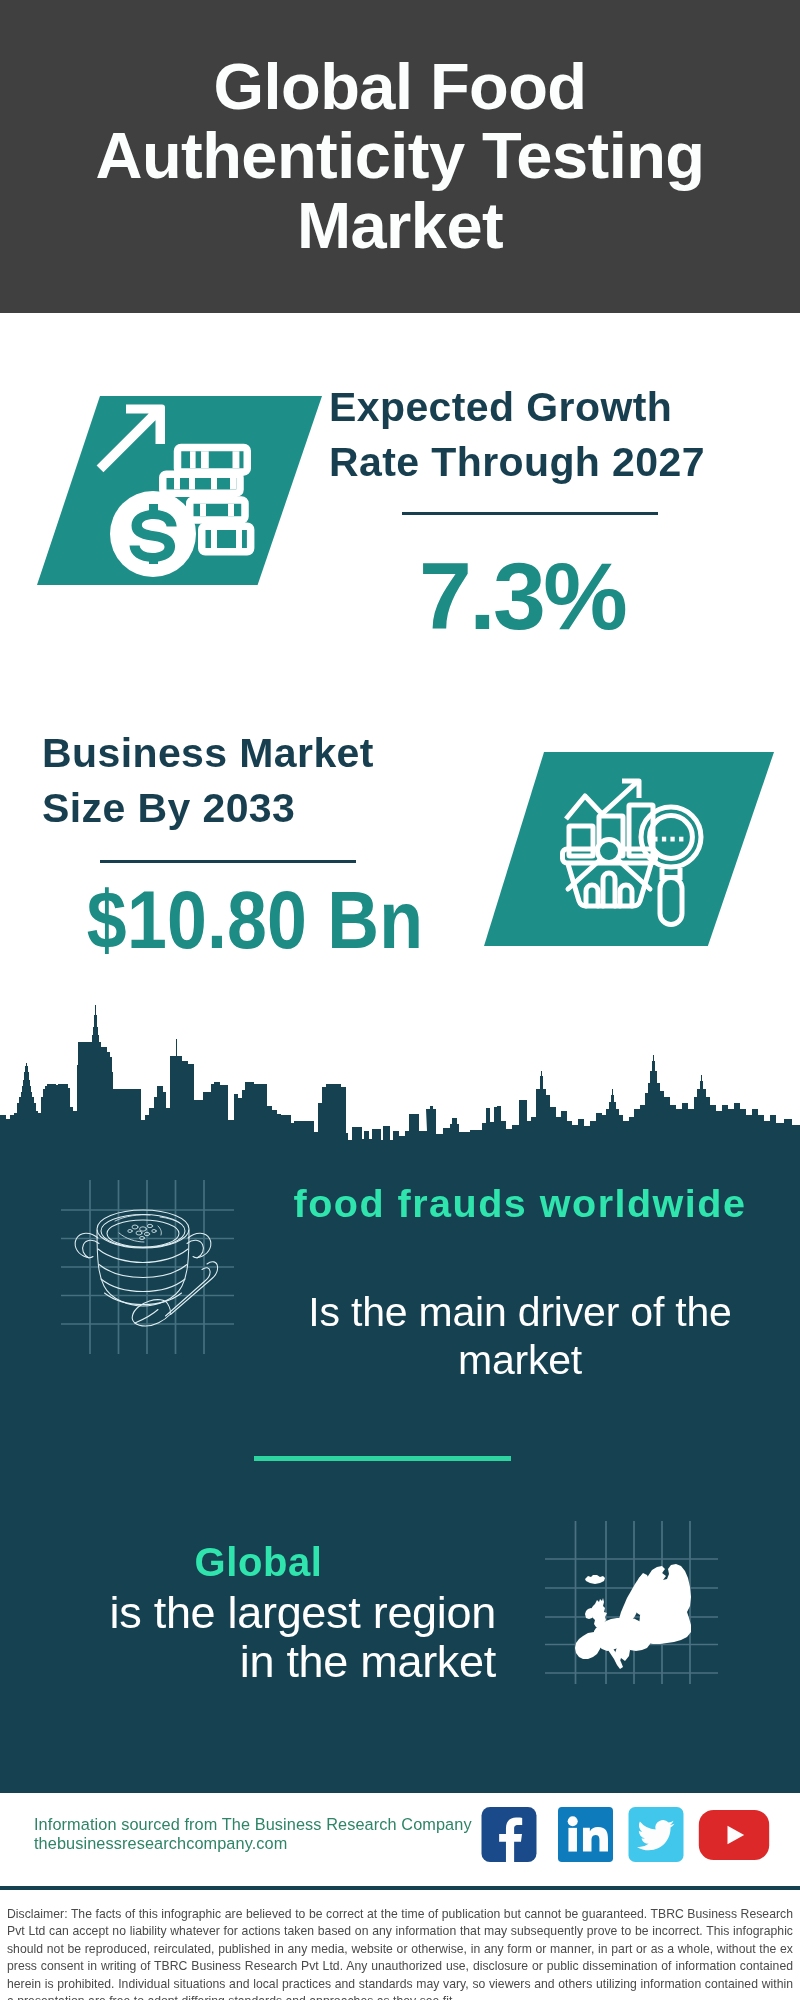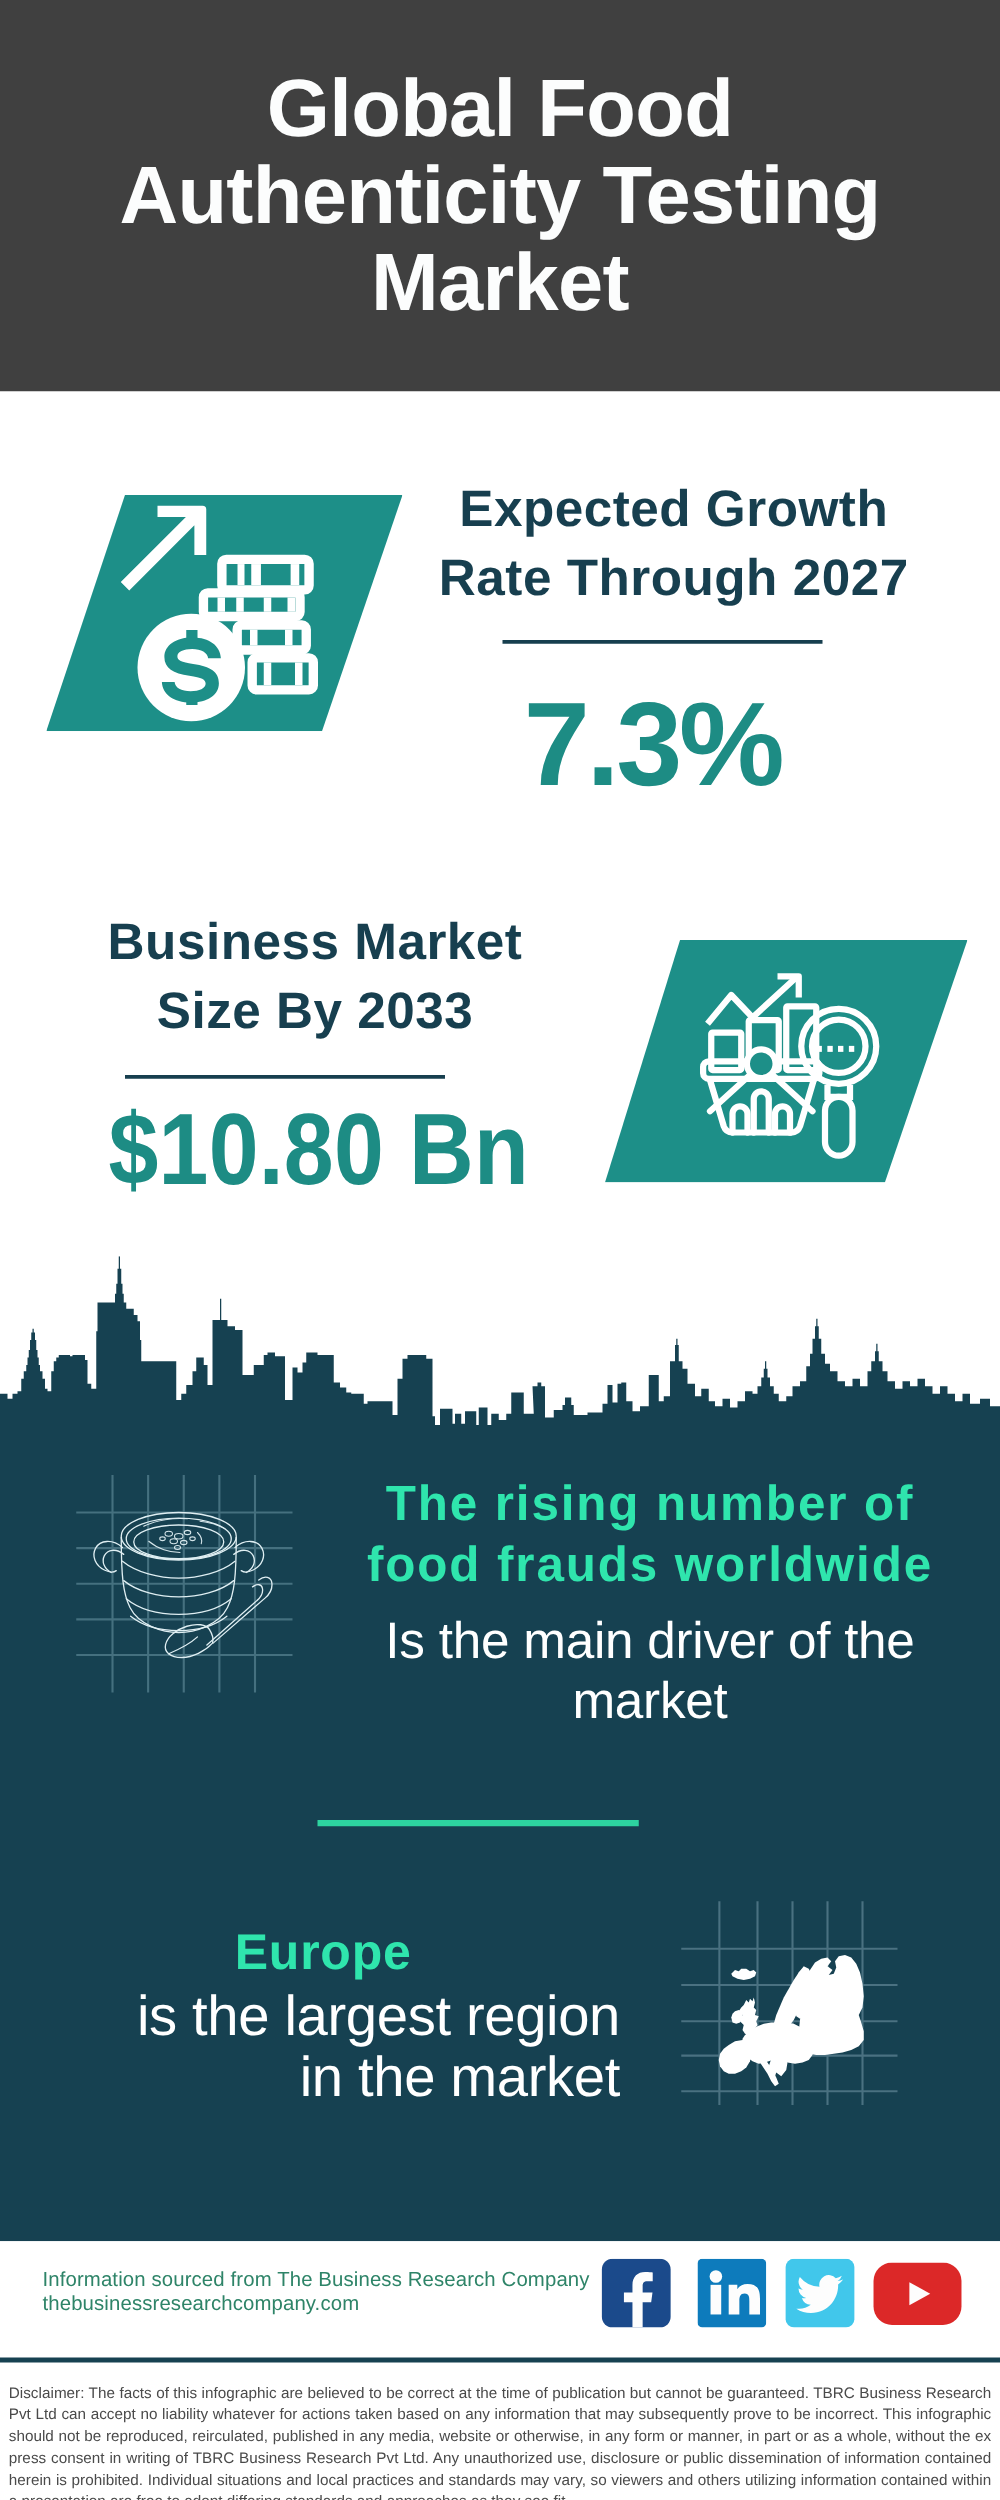--- a/index.html
+++ b/index.html
@@ -5,21 +5,21 @@
   html,body{margin:0;padding:0;}
   body{width:800px;height:2000px;background:#ffffff;font-family:"Liberation Sans",sans-serif;}
   .page{position:relative;width:800px;height:2000px;overflow:hidden;background:#fff;}
 
   
   .hdr{position:absolute;left:0;top:0;width:800px;height:313px;background:#404040;}
   .hdr-title{position:absolute;left:0;top:52px;width:800px;text-align:center;color:#fcfdfd;
              font-size:65px;font-weight:bold;line-height:69.3px;letter-spacing:-0.55px;}
 
   
-  .stat-head{position:absolute;color:#173f4f;font-weight:bold;font-size:41px;line-height:54.5px;text-align:center;letter-spacing:0.4px;}
+  .stat-head{position:absolute;color:#173f4f;font-weight:bold;font-size:41px;line-height:54.5px;letter-spacing:0.4px;}
   .stat-rule{position:absolute;height:3px;background:#173f4f;}
   .stat-val{position:absolute;color:#1d8c84;font-weight:bold;line-height:1;text-align:center;letter-spacing:0.2px;}
   .stat-val-1{font-size:95px;letter-spacing:-2.6px;}
   .stat-val-2{font-size:81px;transform:scaleX(0.885);transform-origin:center;}
 
   
   .tile{position:absolute;background:#1d8f88;}
   .tile1{left:37px;top:396px;width:285px;height:189px;
          clip-path:polygon(22.1% 0,100% 0,77.4% 100%,0 100%);}
   .tile2{left:484px;top:752px;width:290px;height:194px;
@@ -185,21 +185,20 @@
         <ellipse cx="99" cy="56" rx="2.2" ry="1.5"></ellipse>
         <ellipse cx="75" cy="56" rx="2.2" ry="1.5"></ellipse>
         <path d="M 64 58 c 7 6 17 9 25 9"></path>
         <path d="M 103 51 c 3 3 4 6 3 9"></path>
         <path d="M 60 46 c 10 -5 24 -7 35 -6"></path>
         <path d="M 105 42 c 8 1 15 3 20 6"></path>
       </g>
     </g>
   </svg>
   <div class="driver-title" style="left:280px;top:1179px;width:480px;">
-    <div>The rising number of</div>
     <div>food frauds worldwide</div>
   </div>
   <div class="driver-sub" style="left:280px;top:1288px;width:480px;">
     <div>Is the main driver of the</div>
     <div>market</div>
   </div>
   <div class="mid-rule" style="left:254px;top:1456px;width:257px;"></div>
 
   <svg class="europe-icon" viewBox="0 0 180 168">
     <g stroke="#4a7181" stroke-width="1.7" fill="none">
@@ -220,21 +219,21 @@
       <path d="M 55 86 L 57 82 L 59 84 L 60 81 L 62 83 L 63 80 L 64 84 L 63 88 L 65 90 L 64 94 L 67 95 L 65 99 L 66 102 L 64 105 L 62 108 L 59 110 L 56 109 L 54 106 L 55 102 L 52 99 L 54 94 L 51 91 L 53 88 Z"></path>
       <path d="M 103 76 L 105 66 L 108 58 L 112 52 L 117 49 L 122 48 L 125 51 L 122 55 L 126 58 L 123 62 L 127 61 L 129 56 L 128 51 L 131 47 L 136 46 L 141 48 L 145 53 L 148 60 L 150 69 L 151 79 L 150 88 L 147 94 L 149 100 L 151 107 L 151 114 L 147 119 L 141 122 L 134 124 L 127 125 L 120 126 L 113 126 L 107 125 L 103 121 L 100 115 L 99 107 L 100 98 L 101 88 Z"></path>
       <path d="M 79 101 L 81 94 L 84 87 L 87 80 L 91 73 L 95 66 L 99 60 L 103 56 L 106 58 L 107 63 L 106 69 L 104 77 L 101 85 L 98 92 L 95 98 L 92 102 L 88 104 L 84 104 L 81 103 Z"></path>
       <path d="M 99 60 L 103 55 L 107 57 L 110 63 L 111 71 L 110 80 L 107 88 L 104 94 L 100 97 L 97 95 L 96 87 L 96 77 L 97 67 Z"></path>
       <path d="M 56 110 L 61 106 L 66 103 L 71 101 L 77 100 L 83 100 L 89 100 L 95 101 L 101 104 L 106 109 L 109 115 L 111 121 L 110 126 L 107 130 L 102 132 L 96 133 L 90 132 L 84 130 L 78 130 L 72 132 L 67 133 L 62 131 L 58 128 L 55 124 L 54 118 L 54 113 Z"></path>
       <path d="M 59 115 L 61 119 L 61 125 L 60 131 L 57 136 L 53 139 L 48 141 L 43 141 L 39 139 L 36 135 L 35 130 L 36 125 L 39 121 L 43 118 L 48 115 L 54 114 Z"></path>
       <path d="M 65 122 L 70 126 L 74 132 L 78 138 L 81 144 L 83 149 L 80 151 L 77 147 L 74 141 L 70 135 L 66 129 L 62 125 Z"></path>
       <path d="M 80 126 L 86 128 L 90 132 L 89 138 L 85 143 L 81 140 L 79 146 L 76 142 L 75 135 L 77 129 Z"></path>
     </g>
   </svg>
-  <div class="region-name" style="left:21px;top:1539px;width:475px;">Europe</div>
+  <div class="region-name" style="left:21px;top:1539px;width:475px;">Global</div>
   <div class="region-sub" style="left:21px;top:1589px;width:475px;">
     <div>is the largest region</div>
     <div>in the market</div>
   </div>
 
   <div class="footer"></div>
   <div class="src-txt" style="left:34px;top:1815px;width:460px;">
     <div>Information sourced from The Business Research Company</div>
     <div>thebusinessresearchcompany.com</div>
   </div>

